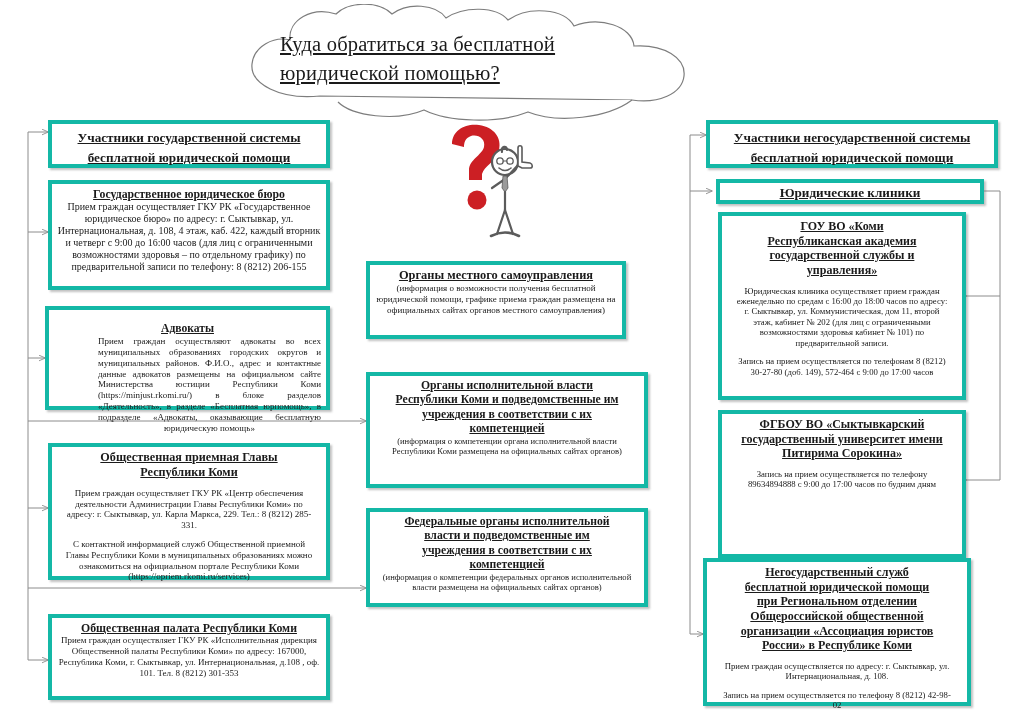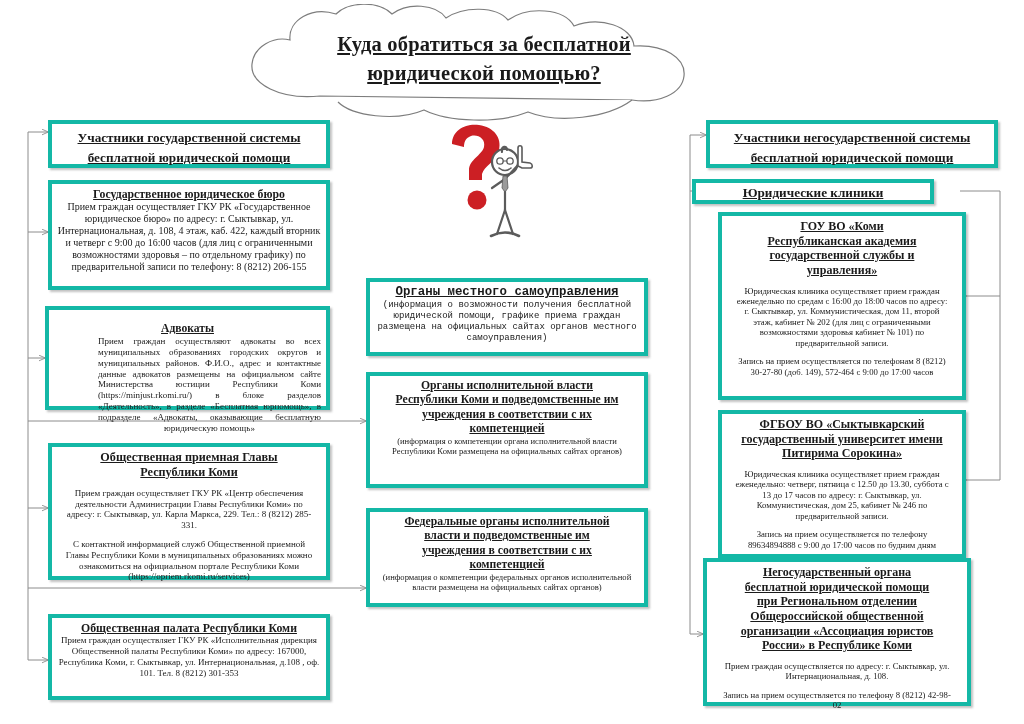--- a/index.html
+++ b/index.html
@@ -35,23 +35,23 @@
     top: 4px;
     width: 510px;
     height: 124px;
   }
   #cloud-svg { position: absolute; left: 0; top: 0; }
   #cloud-title {
     position: absolute;
     left: 52px;
     top: 26px;
     width: 408px;
-    text-align: center;
+    text-align: left;
     font-size: 20.5px;
-    font-weight: bold;
+    font-weight: normal;
     line-height: 1.42;
     letter-spacing: 0.2px;
   }
   #cloud-title span {
     text-decoration: underline;
     text-underline-offset: 2px;
   }
   
   .node {
     position: absolute;
@@ -86,33 +86,33 @@
   #n-advokaty .ttl{ font-size: 11.6px; margin-top: 9px; }
   #n-advokaty .body { font-size: 9.0px; }
   #n-priemnaya    { left: 48px;  top: 443px; width: 282px; height: 137px; }
   #n-priemnaya .ttl { font-size: 12.2px; }
   #n-priemnaya .body { font-size: 9.0px; }
   #n-palata       { left: 48px;  top: 614px; width: 282px; height: 86px; }
   #n-palata .ttl  { font-size: 11.8px; font-family: Liberation Serif, serif; }
   #n-palata .body { font-size: 9.0px; }
 
   
-  #n-msu          { left: 366px; top: 278px; width: 282px; height: 78px; font-family: Liberation Mono, monospace; }
+  #n-msu          { left: 366px; top: 261px; width: 260px; height: 78px; }
   #n-msu .ttl     { font-size: 12.4px; }
   #n-msu .body    { font-size: 9.0px; }
   #n-oiv          { left: 366px; top: 372px; width: 282px; height: 116px; }
   #n-oiv .ttl     { font-size: 11.7px; }
   #n-oiv .body    { font-size: 8.6px; }
   #n-foiv         { left: 366px; top: 508px; width: 282px; height: 99px; }
   #n-foiv .ttl    { font-size: 11.7px; }
   #n-foiv .body   { font-size: 8.6px; }
 
   
   #n-right-header { left: 706px; top: 120px; width: 292px; height: 48px; padding-top: 4px; }
-  #n-klinika      { left: 692px; top: 179px; width: 242px; height: 25px; padding-top: 2px; }
+  #n-klinika      { left: 716px; top: 179px; width: 268px; height: 25px; padding-top: 2px; }
   #n-klinika .ttl { font-size: 13.2px; }
   #n-kragsiu      { left: 718px; top: 212px; width: 248px; height: 188px; }
   #n-kragsiu .ttl { font-size: 12.0px; }
   #n-kragsiu .body{ font-size: 8.7px; }
   #n-sgu          { left: 718px; top: 410px; width: 248px; height: 148px; }
   #n-sgu .ttl     { font-size: 12.0px; }
   #n-sgu .body    { font-size: 8.7px; }
   #n-ngc          { left: 703px; top: 558px; width: 268px; height: 148px; }
   #n-ngc .ttl     { font-size: 12.0px; }
   #n-ngc .body    { font-size: 8.7px; }
@@ -304,28 +304,27 @@
     </div>
   </div>
 
   <div class="node" id="n-sgu">
     <div class="ttl">
       <u><span>ФГБОУ ВО «Сыктывкарский</span></u><br>
       <u><span>государственный университет имени</span></u><br>
       <u><span>Питирима Сорокина»</span></u>
     </div>
     <div class="body">
-      <p><span>Юридическая клиника осуществляет прием граждан еженедельно: четверг, пятница с 12.50 до 13.30, суббота с 13 до 17 часов по адресу: г. Сыктывкар, ул. Коммунистическая, дом 25, кабинет № 246 по предварительной записи.</span></p>
       <p><span>Запись на прием осуществляется по телефону 89634894888 с 9:00 до 17:00 часов по будним дням</span></p>
     </div>
   </div>
 
   <div class="node" id="n-ngc">
     <div class="ttl">
-      <u><span>Негосударственный органа</span></u><br>
+      <u><span>Негосударственный служб</span></u><br>
       <u><span>бесплатной юридической помощи</span></u><br>
       <u><span>при Региональном отделении</span></u><br>
       <u><span>Общероссийской общественной</span></u><br>
       <u><span>организации «Ассоциация юристов</span></u><br>
       <u><span>России» в Республике Коми</span></u>
     </div>
     <div class="body">
       <p><span>Прием граждан осуществляется по адресу: г. Сыктывкар, ул. Интернациональная, д. 108.</span></p>
       <p><span>Запись на прием осуществляется по телефону 8 (8212) 42-98-02</span></p>
     </div>

